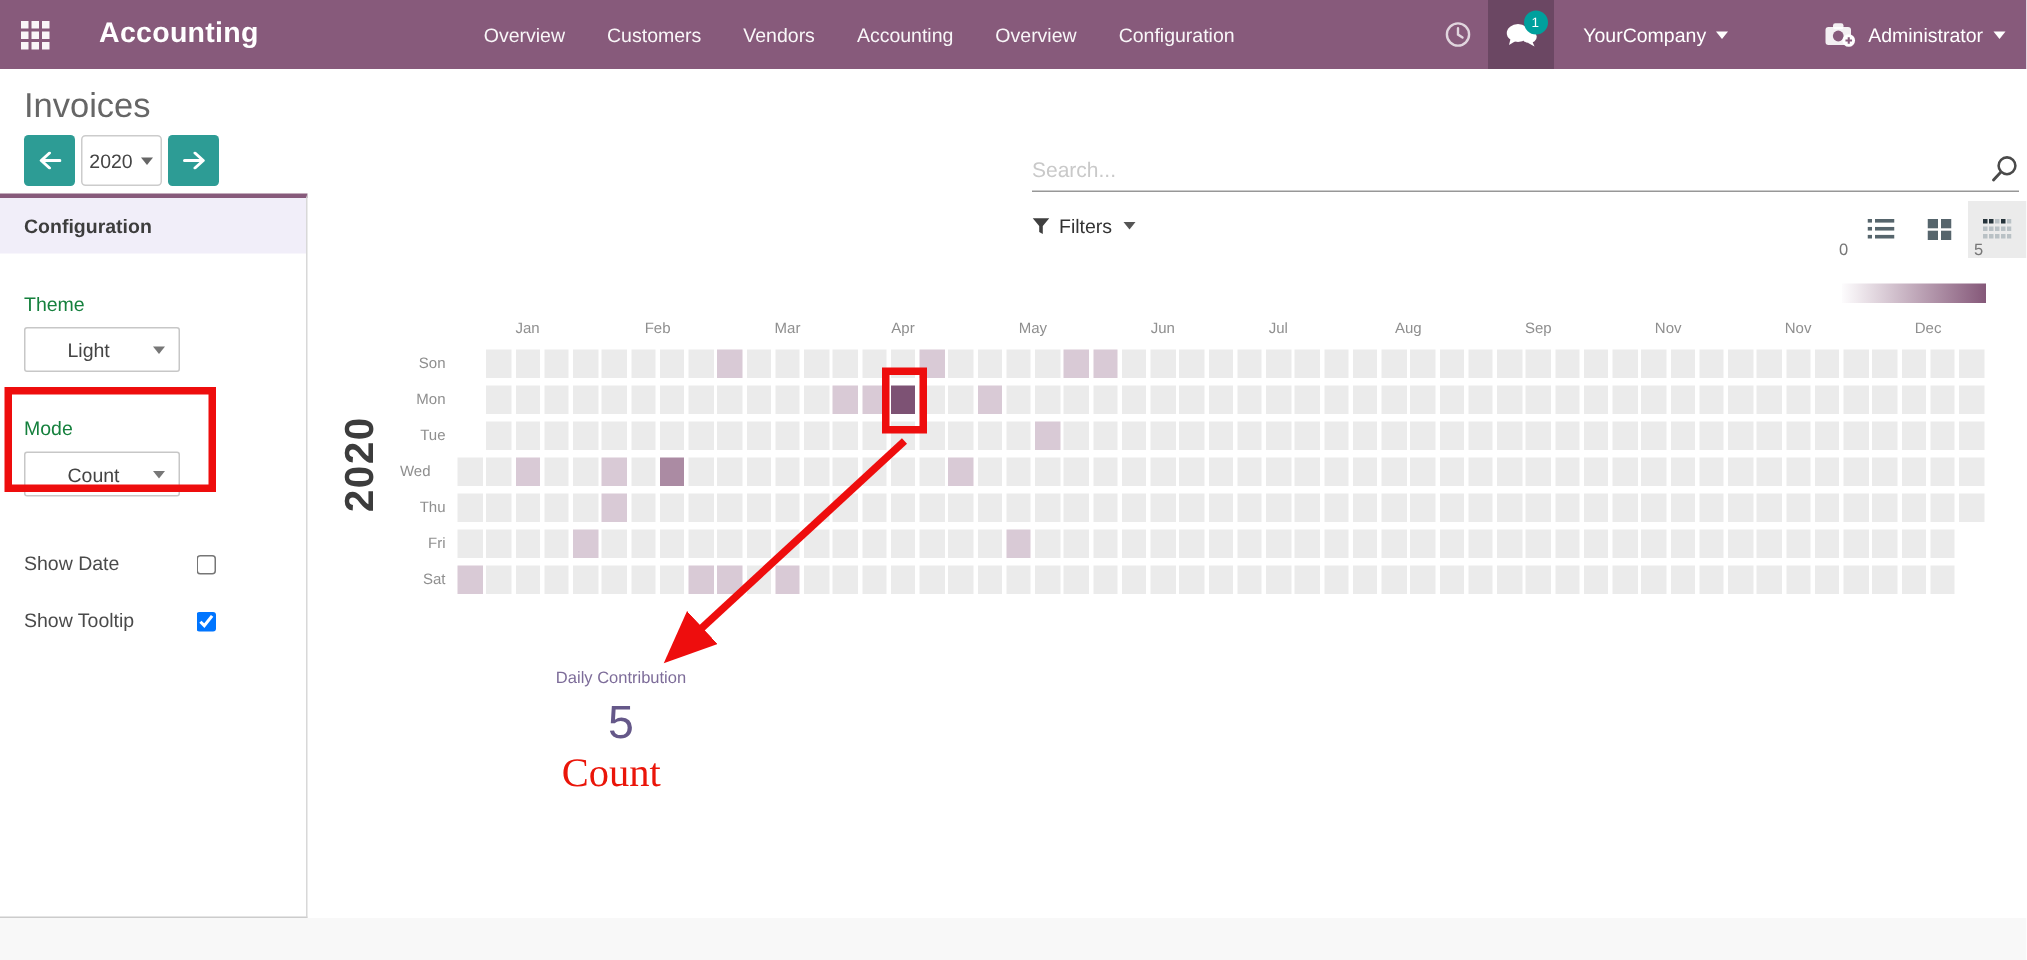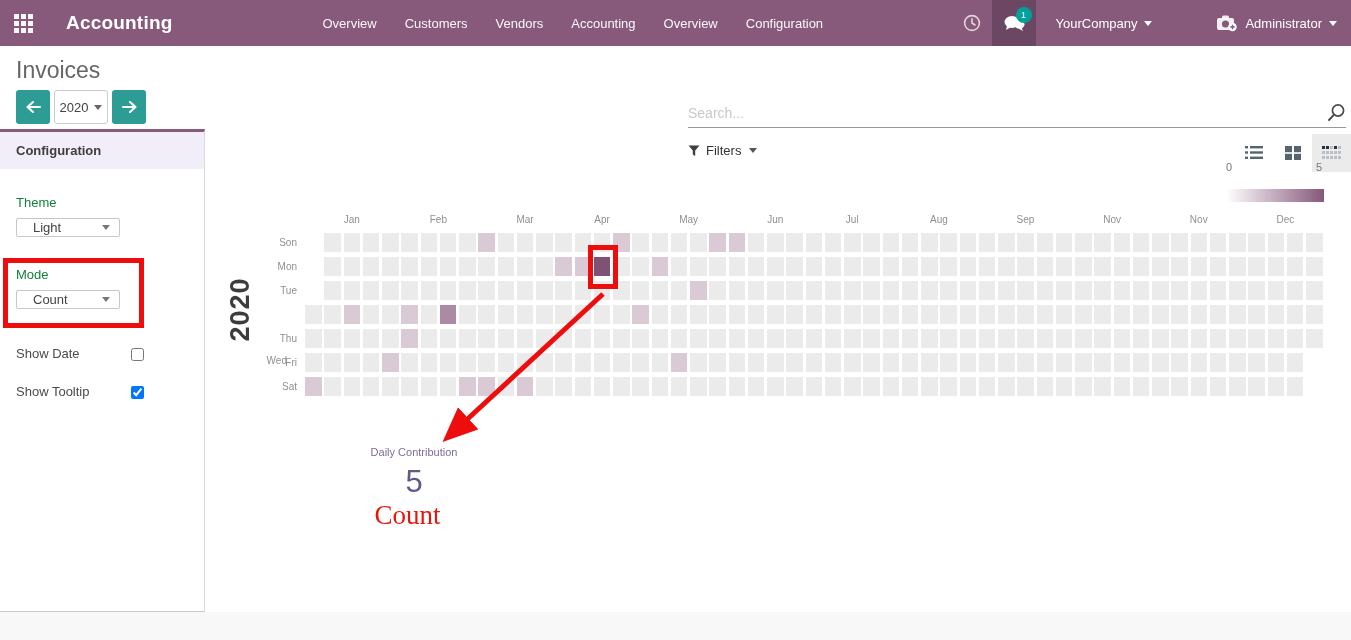--- a/index.html
+++ b/index.html
@@ -38,21 +38,21 @@
   .filters { position:absolute; left:688px; top:97px; display:flex; align-items:center; gap:6px; font-size:13px; color:#333; cursor:pointer; }
   .filters .caret { color:#555; margin-left:2px; }
   .switcher { position:absolute; right:0; top:88px; display:flex; }
   .switch-btn { width:39px; height:38px; display:flex; align-items:center; justify-content:center; cursor:pointer; background:transparent; border:none; }
   .switch-btn.active { background:#ebebeb; }
 
   
   .sidebar { position:absolute; left:0; top:129px; width:205px; height:483px; background:#fff; border-top:3px solid var(--brand); border-right:1px solid #d8d8d8; border-bottom:1px solid #ccc; }
   .sb-header { background:#f1eef9; padding:11px 16px; font-size:13px; font-weight:bold; color:#3d3d3d; }
   .sb-label { margin:26px 16px 8px; font-size:13px; color:#15803d; }
-  .sb-select { margin:0 16px; width:104px; height:19px; border:1px solid #c7c7c7; border-radius:2px; background:#fff; display:flex; align-items:center; justify-content:space-between; padding:0 9px 0 16px; font-size:13px; color:#444; cursor:pointer; }
+  .sb-select { margin:0 16px; width:104px; height:30px; border:1px solid #c7c7c7; border-radius:2px; background:#fff; display:flex; align-items:center; justify-content:space-between; padding:0 9px 0 28px; font-size:13px; color:#444; cursor:pointer; }
   .sb-select .caret { color:#777; }
   .sb-toggle { margin:0 16px; height:38px; display:flex; align-items:flex-end; justify-content:space-between; width:128px; font-size:13px; color:#4a4a4a; }
   .sb-toggle input { width:13px; height:13px; cursor:pointer; }
   .toggles { margin-top:14px; }
 
   
   .hm-layer { position:absolute; inset:0; width:1351px; height:640px; pointer-events:none; }
   .hm-layer > * { pointer-events:auto; }
   .hm-cell { position:absolute; }
   .hm-month { position:absolute; font-size:10px; color:#8f8f8f; width:44px; text-align:center; }
@@ -253,21 +253,21 @@
       <div class="hm-month" style="left: 753.25px; top: 214px;">Jun</div>
       <div class="hm-month" style="left: 830.25px; top: 214px;">Jul</div>
       <div class="hm-month" style="left: 916.875px; top: 214px;">Aug</div>
       <div class="hm-month" style="left: 1003.5px; top: 214px;">Sep</div>
       <div class="hm-month" style="left: 1090.12px; top: 214px;">Nov</div>
       <div class="hm-month" style="left: 1176.75px; top: 214px;">Nov</div>
       <div class="hm-month" style="left: 1263.38px; top: 214px;">Dec</div>
       <div class="hm-day" style="left: 251px; top: 236.5px;">Son</div>
       <div class="hm-day" style="left: 251px; top: 260.5px;">Mon</div>
       <div class="hm-day" style="left: 251px; top: 284.5px;">Tue</div>
-      <div class="hm-day" style="left: 241px; top: 308.5px; margin-top: 46px;">Wed</div>
+      <div class="hm-day" style="left: 241px; top: 308.5px;">Wed</div>
       <div class="hm-day" style="left: 251px; top: 332.5px;">Thu</div>
       <div class="hm-day" style="left: 251px; top: 356.5px;">Fri</div>
       <div class="hm-day" style="left: 251px; top: 380.5px;">Sat</div>
       <div class="hm-cell" style="left: 305px; top: 305px; width: 16.5px; height: 19px; background: rgb(235, 235, 235);"></div>
       <div class="hm-cell" style="left: 305px; top: 329px; width: 16.5px; height: 19px; background: rgb(235, 235, 235);"></div>
       <div class="hm-cell" style="left: 305px; top: 353px; width: 16.5px; height: 19px; background: rgb(235, 235, 235);"></div>
       <div class="hm-cell" style="left: 305px; top: 377px; width: 16.5px; height: 19px; background: rgb(217, 202, 214);"></div>
       <div class="hm-cell" style="left: 324.25px; top: 233px; width: 16.5px; height: 19px; background: rgb(235, 235, 235);"></div>
       <div class="hm-cell" style="left: 324.25px; top: 257px; width: 16.5px; height: 19px; background: rgb(235, 235, 235);"></div>
       <div class="hm-cell" style="left: 324.25px; top: 281px; width: 16.5px; height: 19px; background: rgb(235, 235, 235);"></div>

